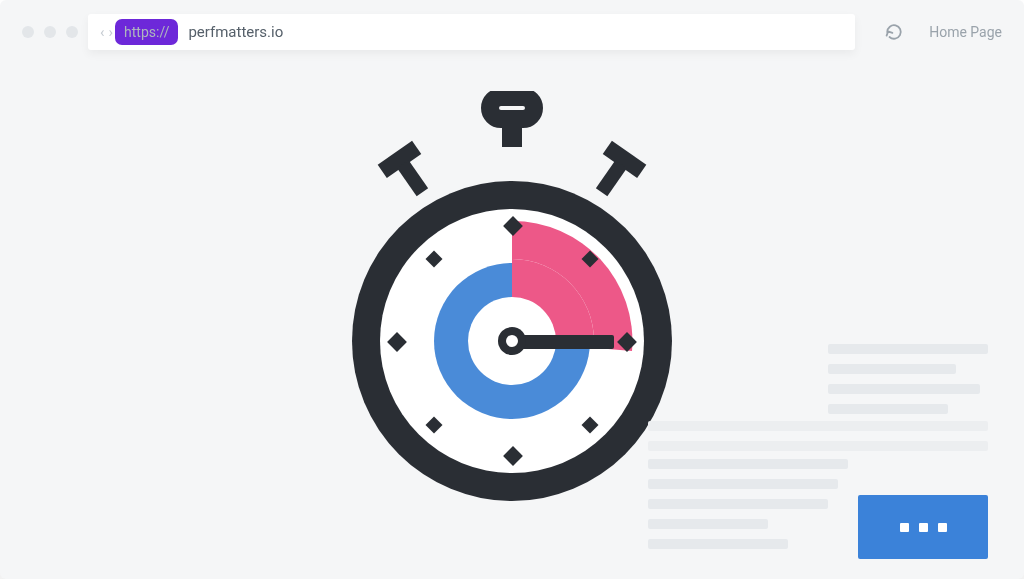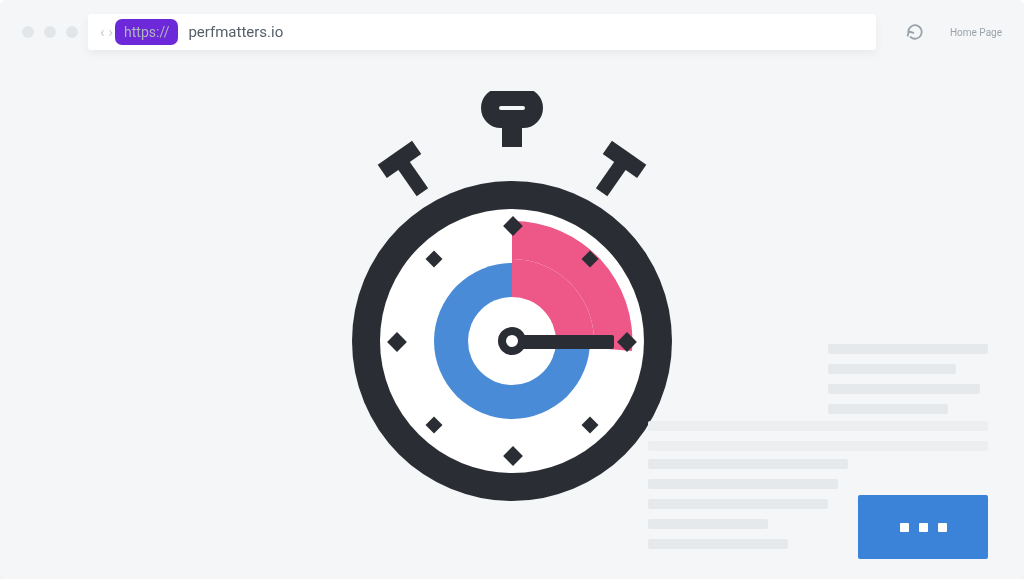--- a/index.html
+++ b/index.html
@@ -60,21 +60,21 @@
   }
   .urlbar .scheme { margin-right: 10px; margin-left: -8px; }
   .refresh {
     width: 18px; height: 18px;
     color: #9aa3ab;
     margin-left: 16px;
     display: flex; align-items: center; justify-content: center;
   }
   .page-label {
     color: #9aa3ab;
-    font-size: 10px;
+    font-size: 14px;
     margin-left: 12px;
     white-space: nowrap;
   }
 
   
   .viewport {
     position: relative;
     width: 100%;
     height: calc(100% - 64px);
   }

